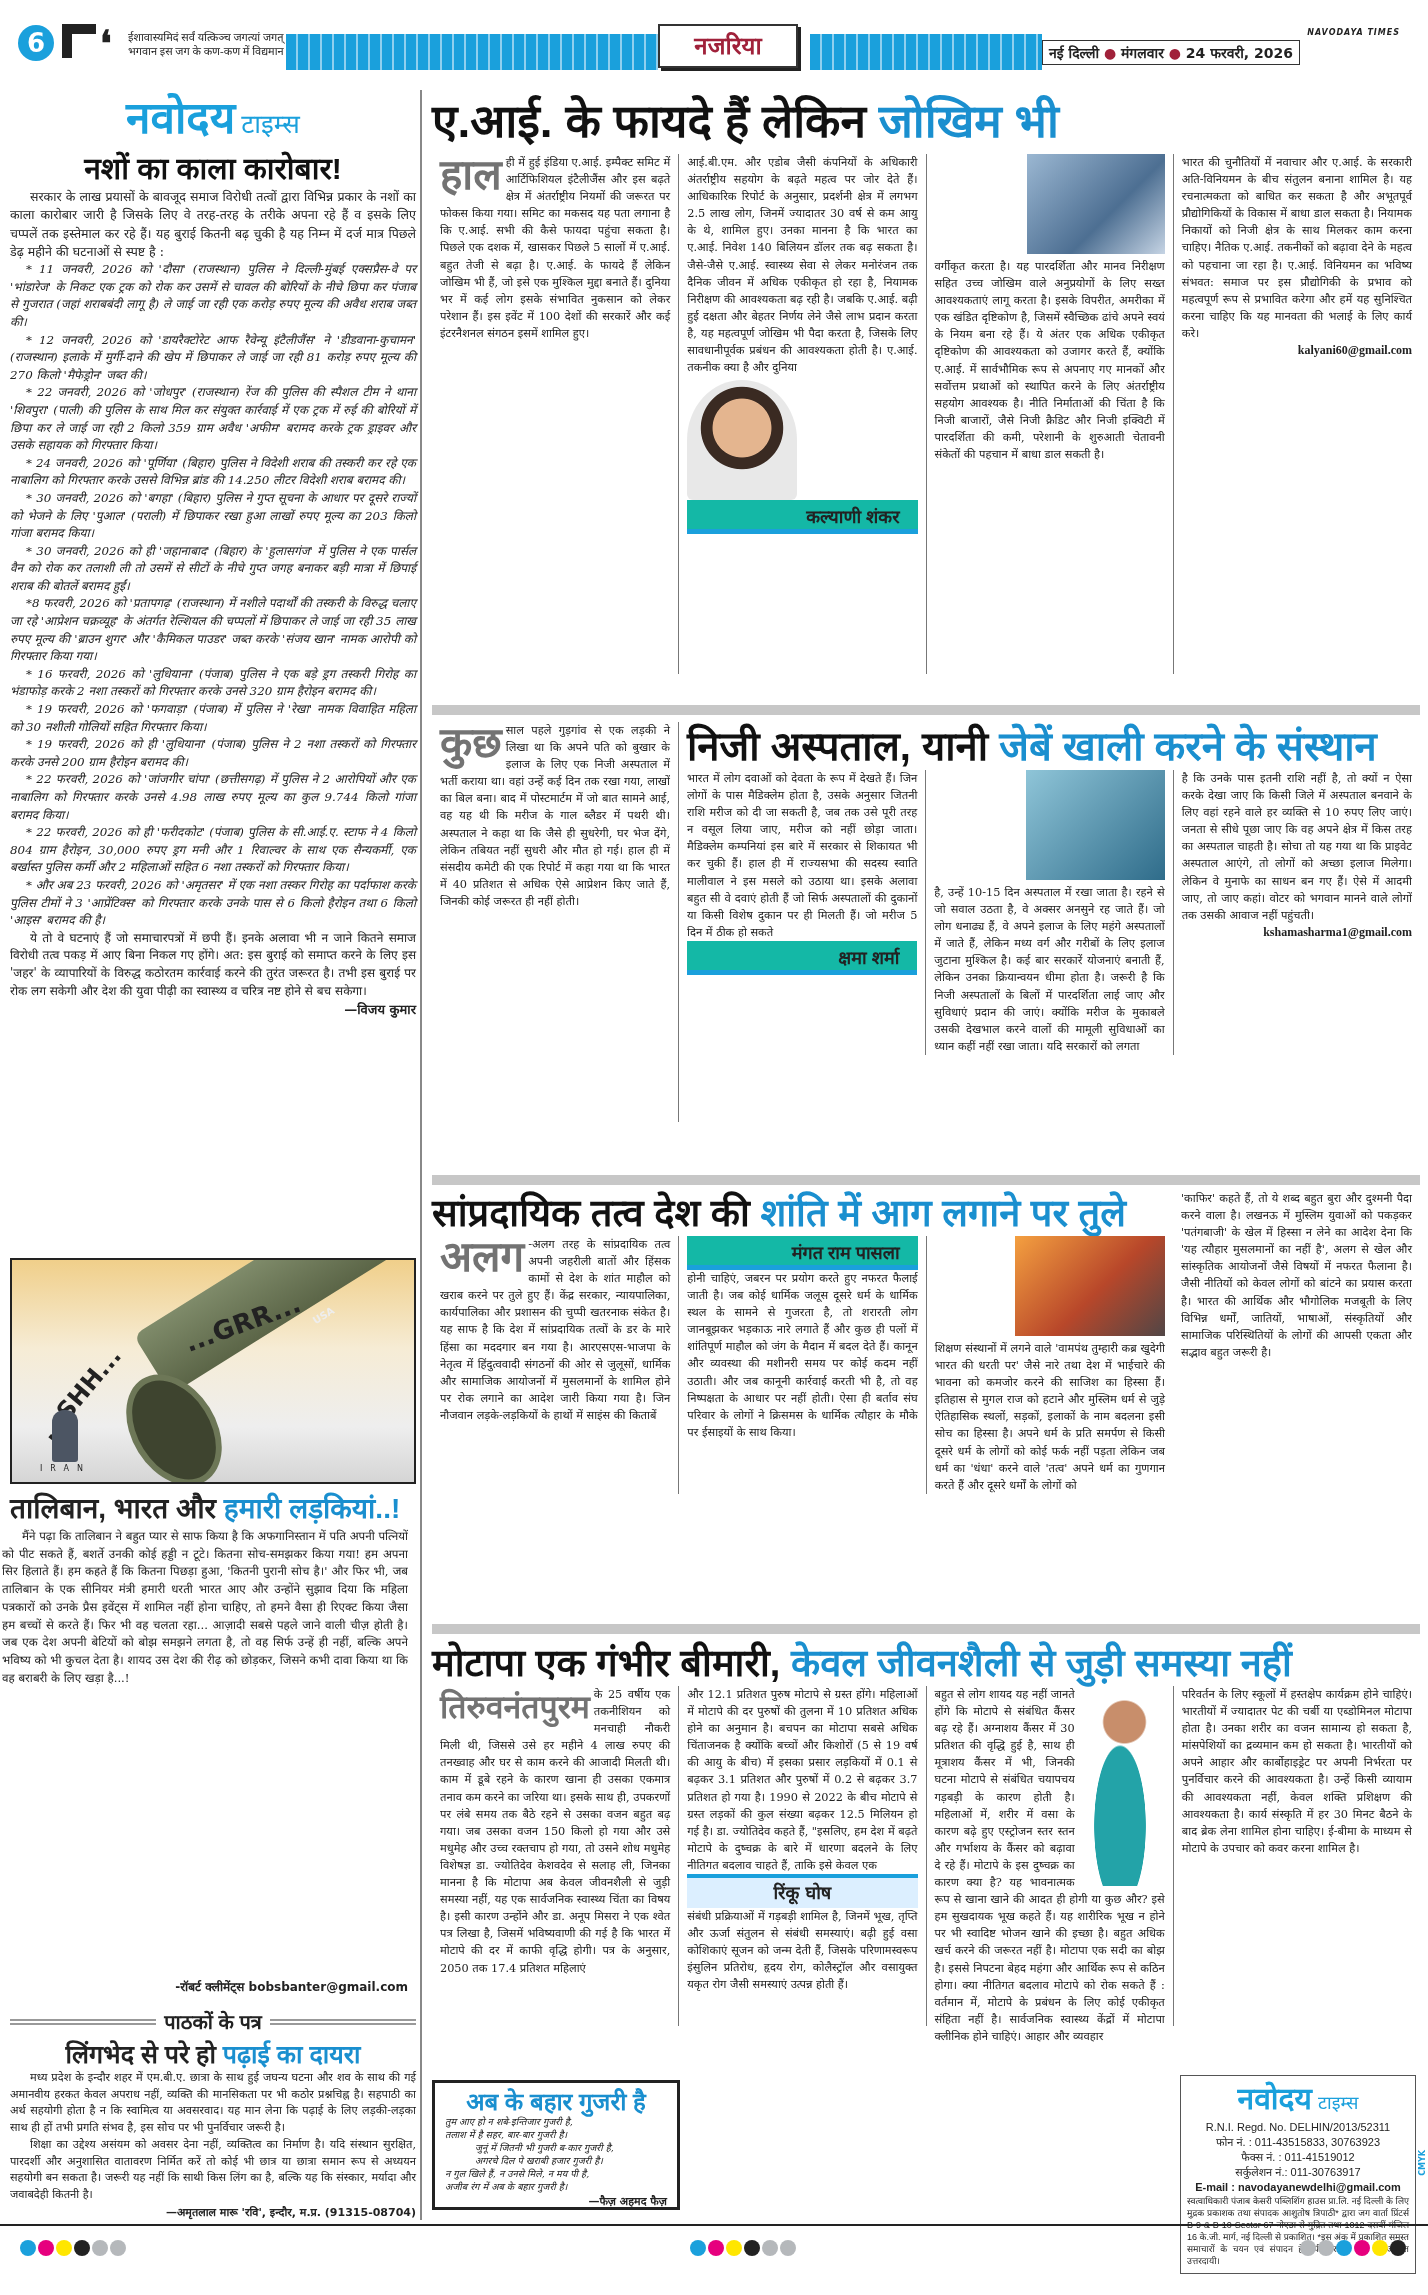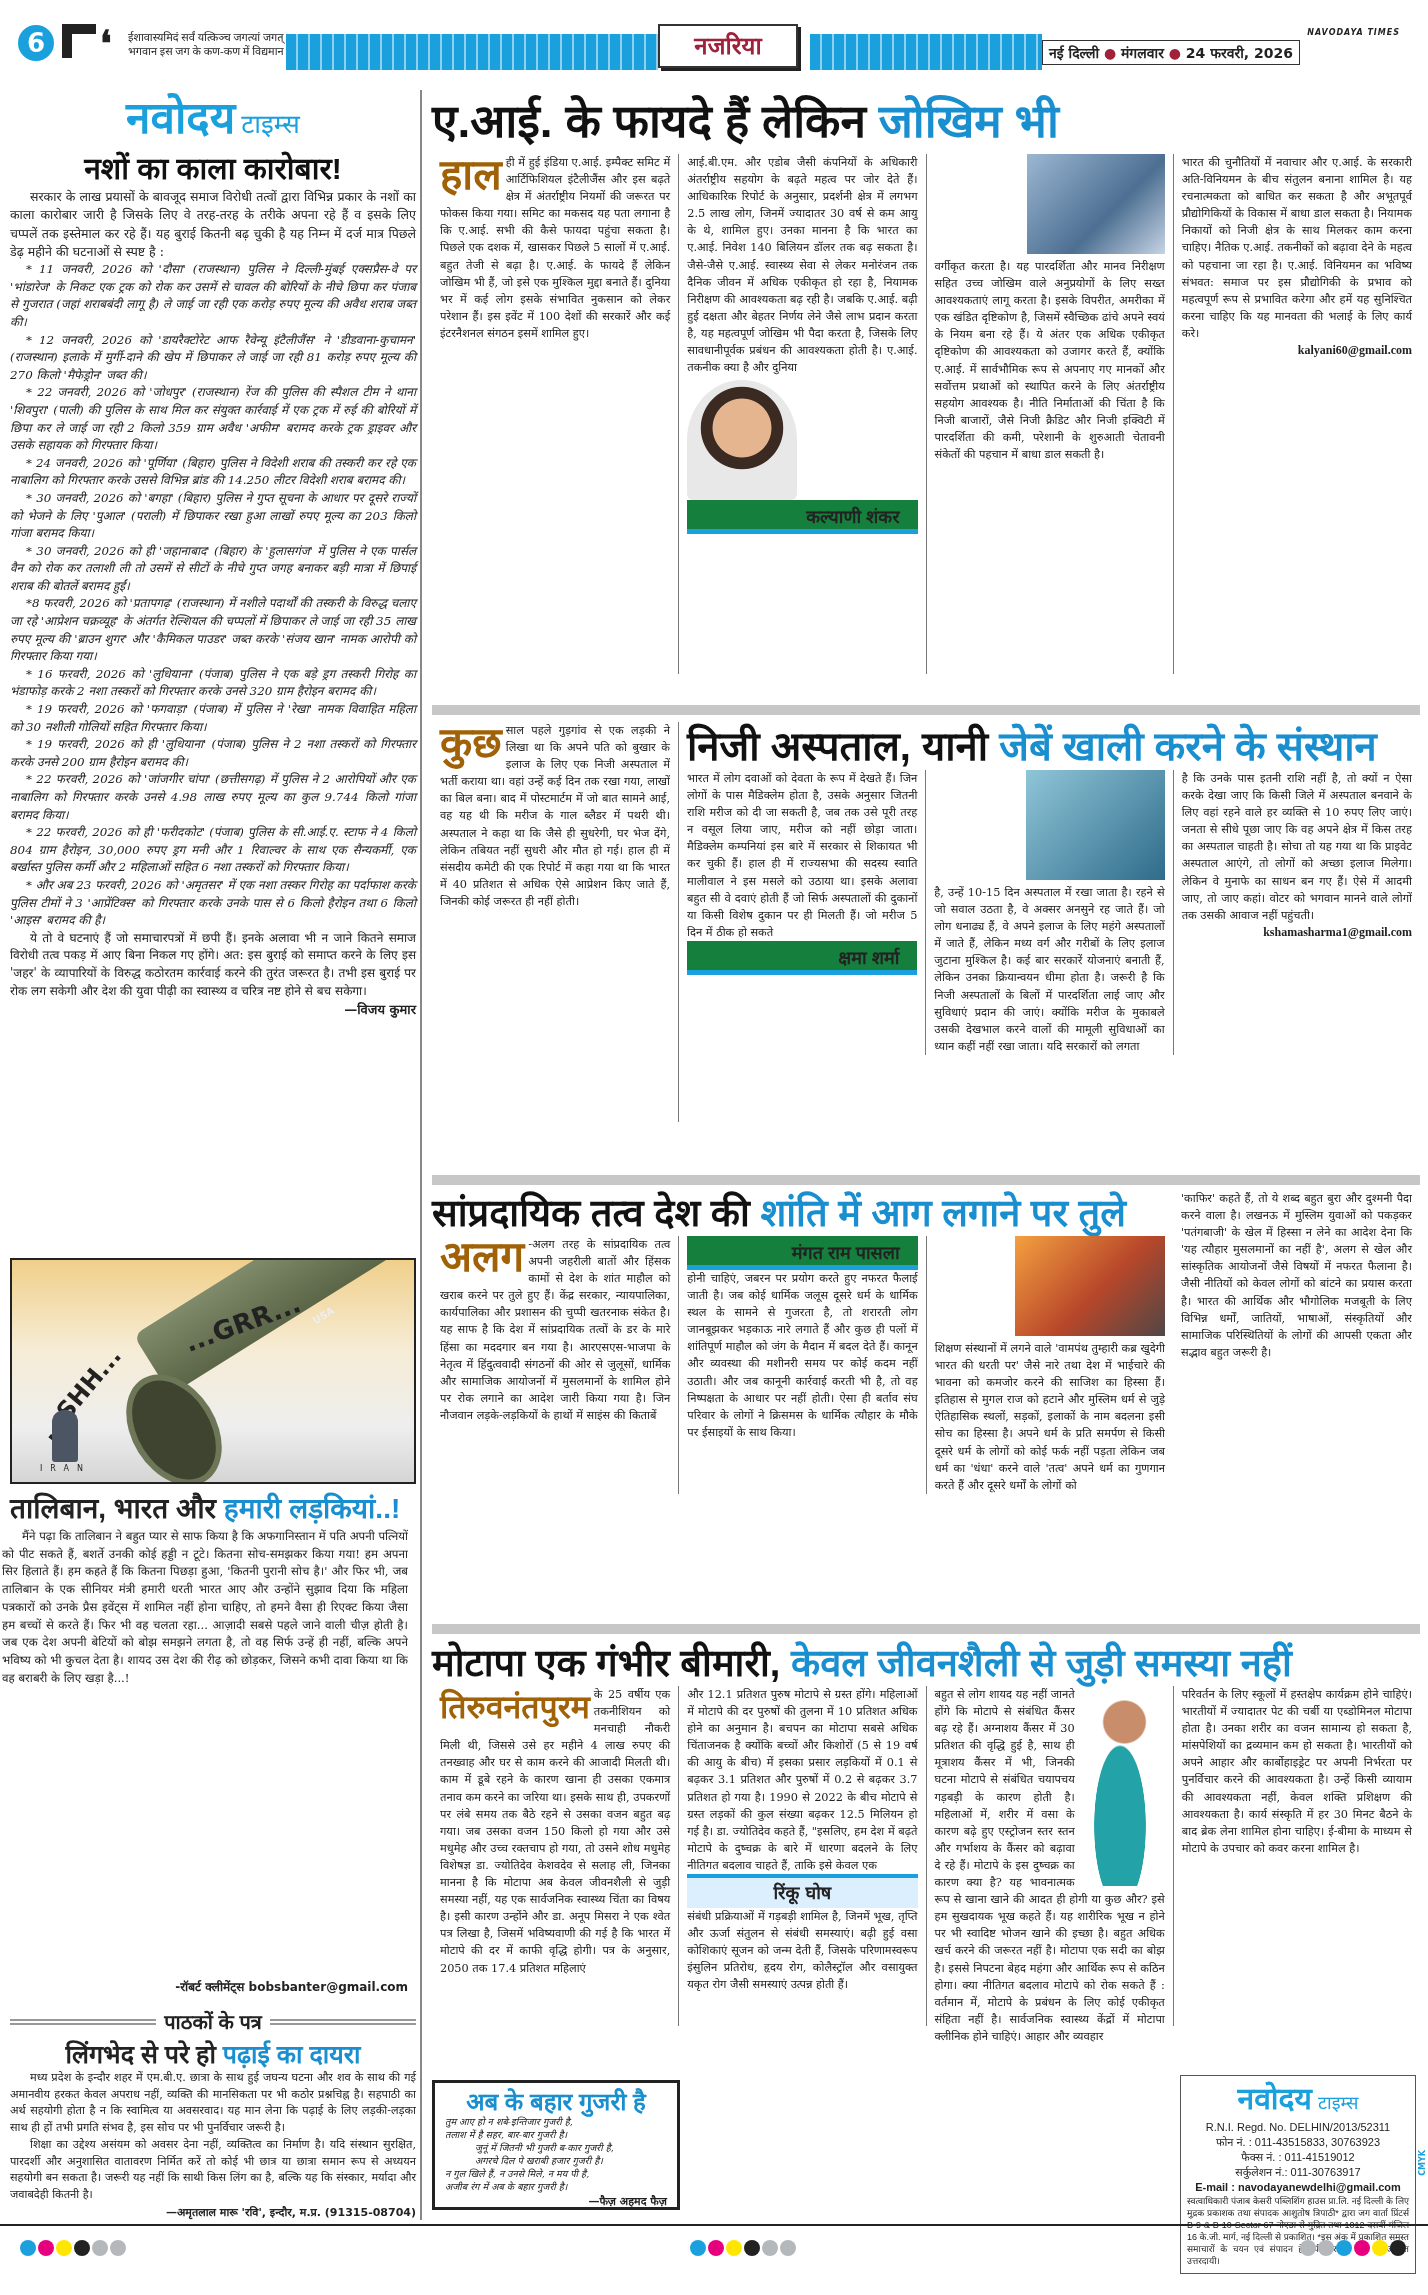--- a/index.html
+++ b/index.html
@@ -30,22 +30,22 @@
 .usa{left:300px;top:50px;font-size:10px;color:#eee;font-weight:bold;transform:rotate(-32deg)}
 .iran{left:28px;top:204px;font-size:8px;letter-spacing:8px}
 .figure{left:40px;top:150px;width:26px;height:52px;background:#4c5563;border-radius:12px 12px 3px 3px}
 .h-taliban{left:10px;top:1488px;width:406px;font-size:28px;font-weight:bold;font-family:"Liberation Sans",sans-serif;white-space:nowrap}
 .blue{color:#1a8fcf}
 .sepbar{height:10px;background:#c7c7c7}
 .rcol-head{font-size:46px;line-height:58px;font-weight:bold;font-family:"Liberation Sans",sans-serif;color:#111;white-space:nowrap}
 .cols{display:flex;gap:0}
 .col{flex:1;padding:0 8px;font-size:11.3px;line-height:17.1px;text-align:justify;font-family:"DejaVu Serif",serif;border-right:1px solid #777}
 .col:last-child{border-right:none}
-.dropcap{float:left;font-size:42px;line-height:42px;color:#a16207;font-weight:bold;margin-right:4px;font-family:"Liberation Sans",sans-serif}
-.author-box{background:#15803d;border-bottom:5px solid #1aa0dc;height:34px;font-size:18px;font-weight:bold;text-align:right;padding-right:18px;line-height:34px;font-family:"Liberation Sans",sans-serif}
+.dropcap{float:left;font-size:42px;line-height:42px;color:#737373;font-weight:bold;margin-right:4px;font-family:"Liberation Sans",sans-serif}
+.author-box{background:#14b8a6;border-bottom:5px solid #1aa0dc;height:34px;font-size:18px;font-weight:bold;text-align:right;padding-right:18px;line-height:34px;font-family:"Liberation Sans",sans-serif}
 .author-photo{width:110px;height:120px;border-radius:50% 50% 6px 6px;background:radial-gradient(circle at 50% 40%,#e4b58f 0 32%,#3a2a22 33% 45%,#e8e8e8 46%)}
 .img-ai{background:linear-gradient(135deg,#9bb7d2,#4d6f92 60%,#c6d4e4)}
 .img-hosp{background:linear-gradient(135deg,#8fc5d8,#2f6c8a)}
 .img-riot{background:linear-gradient(135deg,#f4a040,#b8472a 55%,#514646)}
 .img-woman{background:radial-gradient(ellipse at 50% 70%,#23a3a8 0 40%,transparent 41%),radial-gradient(circle at 55% 18%,#c88e6b 0 12%,transparent 13%)}
 .email{text-align:right;font-weight:bold;font-size:12px;font-family:"Liberation Serif",serif}
 .poem-box{border:3px solid #222;padding:6px 10px}
 .poem-title{font-size:34px;font-weight:bold;color:#1a8fcf;text-align:center;font-family:"Liberation Sans",sans-serif;line-height:40px}
 .poem-line{font-style:italic;font-size:13px;line-height:19px;font-family:"DejaVu Serif",serif}
 .imprint{border:1px solid #555;padding:6px;text-align:center;font-size:11px;line-height:15px;font-family:"Liberation Sans",sans-serif}

